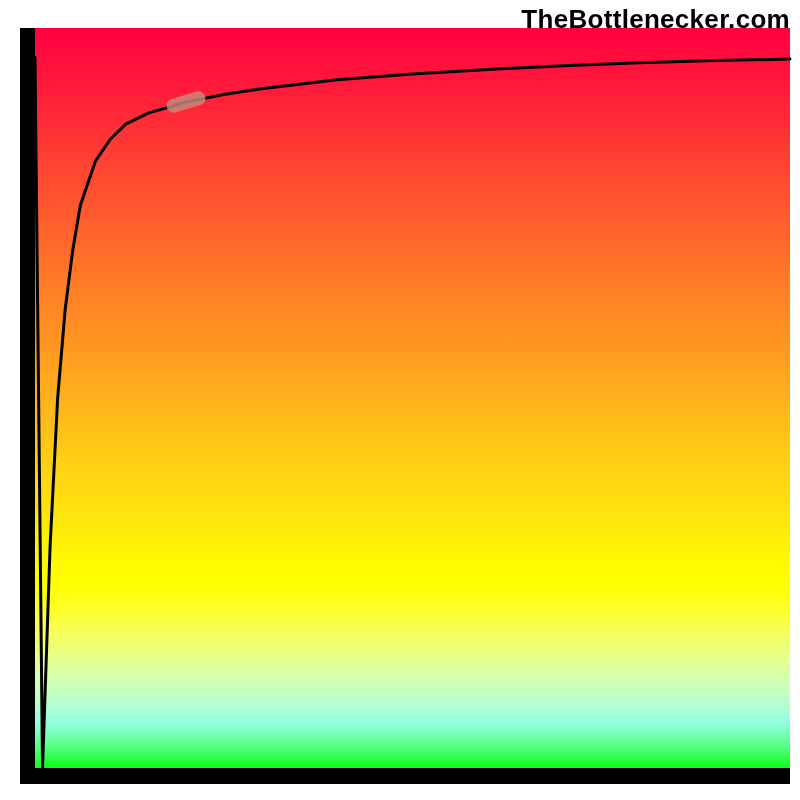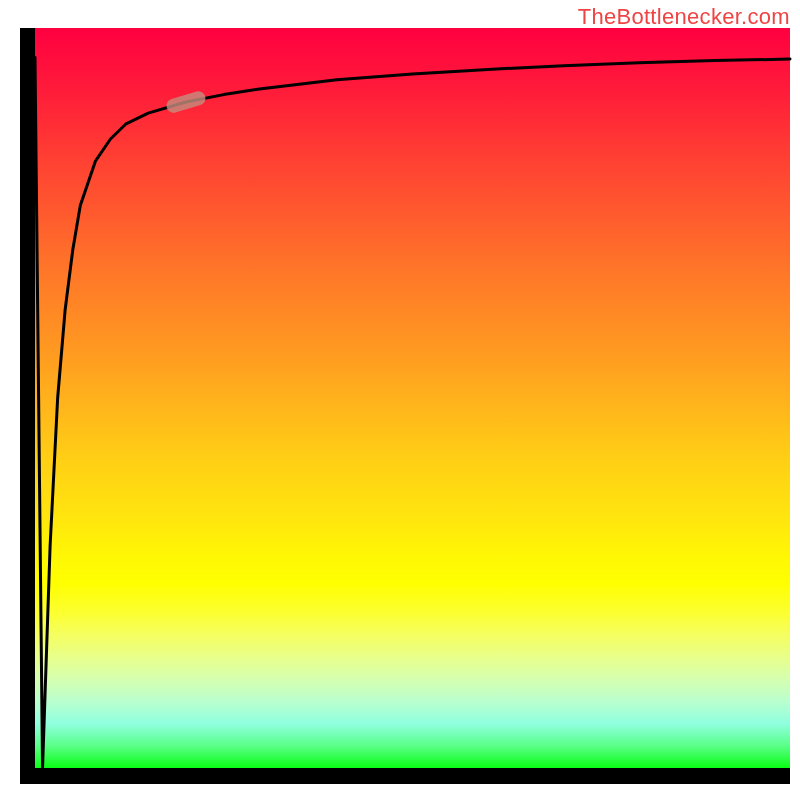--- a/index.html
+++ b/index.html
@@ -11,23 +11,23 @@
     width: 800px;
     height: 800px;
     background: #fff;
     font-family: Arial, Helvetica, sans-serif;
     position: relative;
   }
   .attribution {
     position: absolute;
     top: 4px;
     right: 10px;
-    font-size: 22px;
-    color: #ef4444;
-    font-weight: 400;
+    font-size: 26px;
+    color: #000000;
+    font-weight: 700;
     letter-spacing: 0.3px;
   }
   .chart-area {
     position: absolute;
     left: 20px;
     top: 28px;
     width: 770px;
     height: 756px;
     background: #000;
   }

